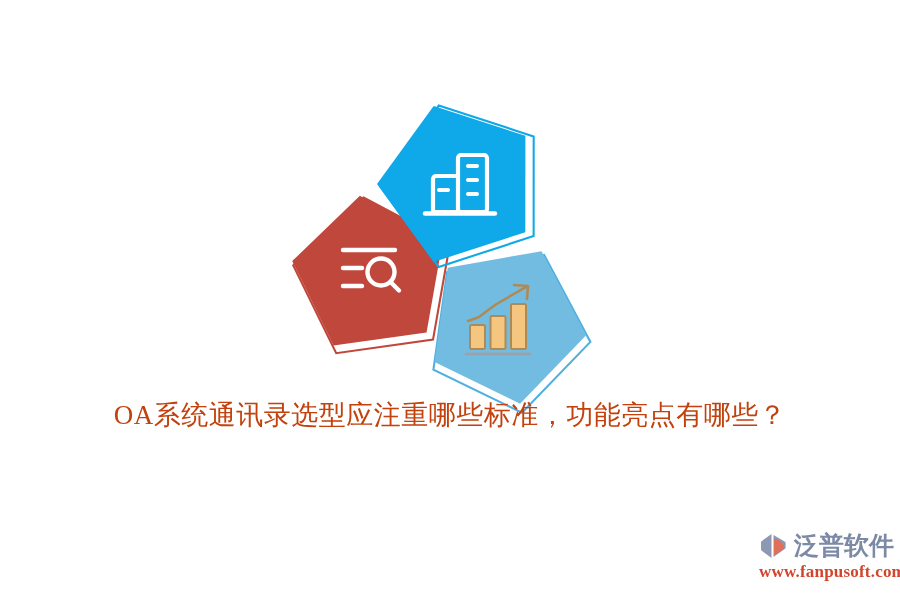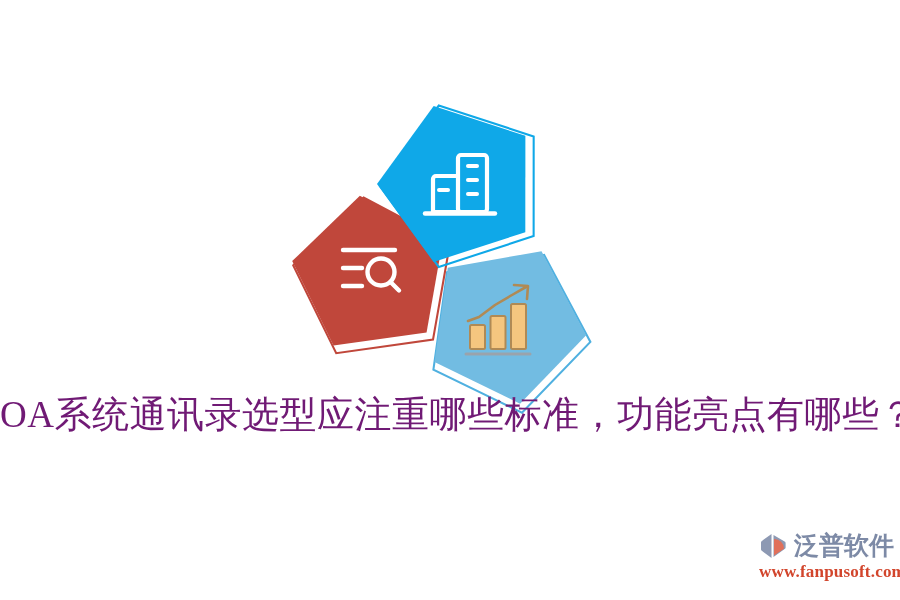--- a/index.html
+++ b/index.html
@@ -49,24 +49,24 @@
   }
 
   
   .headline {
     position: absolute;
     left: 0;
     top: 396px;
     width: 900px;
     text-align: center;
     font-family: "Liberation Serif", "DejaVu Serif", serif;
-    font-size: 37px;
+    font-size: 27px;
     line-height: 38px;
     letter-spacing: 0.5px;
-    color: #701a75;
+    color: #c2410c;
     white-space: nowrap;
   }
 
   
   .watermark {
     position: absolute;
     left: 758px;
     top: 531px;
     width: 136px;
     height: 56px;

